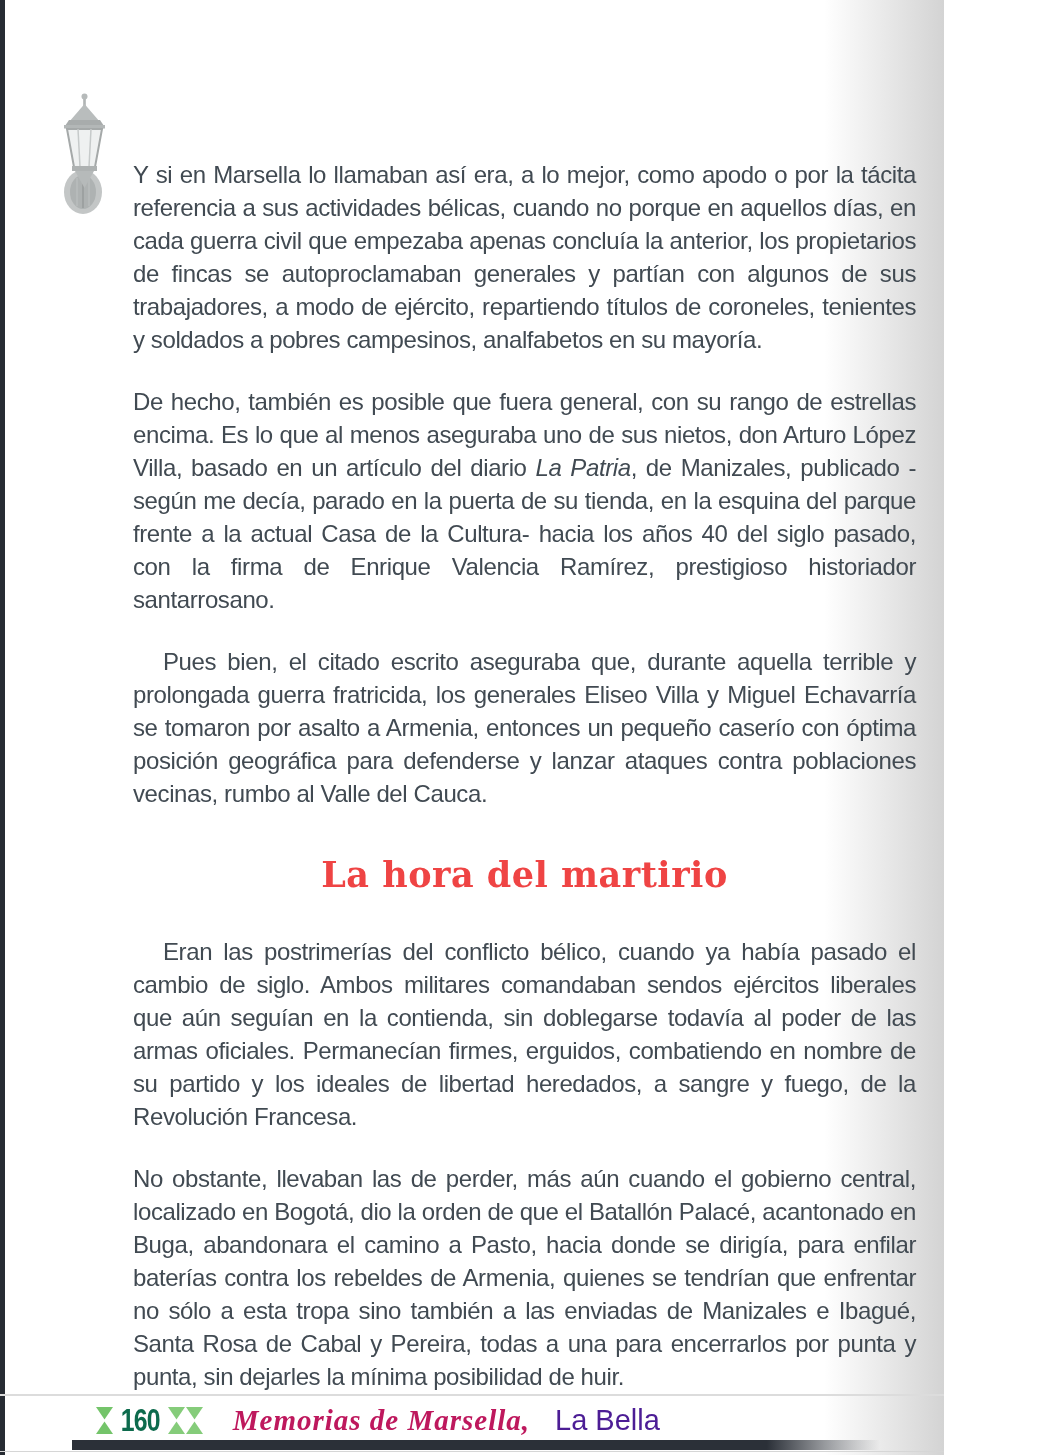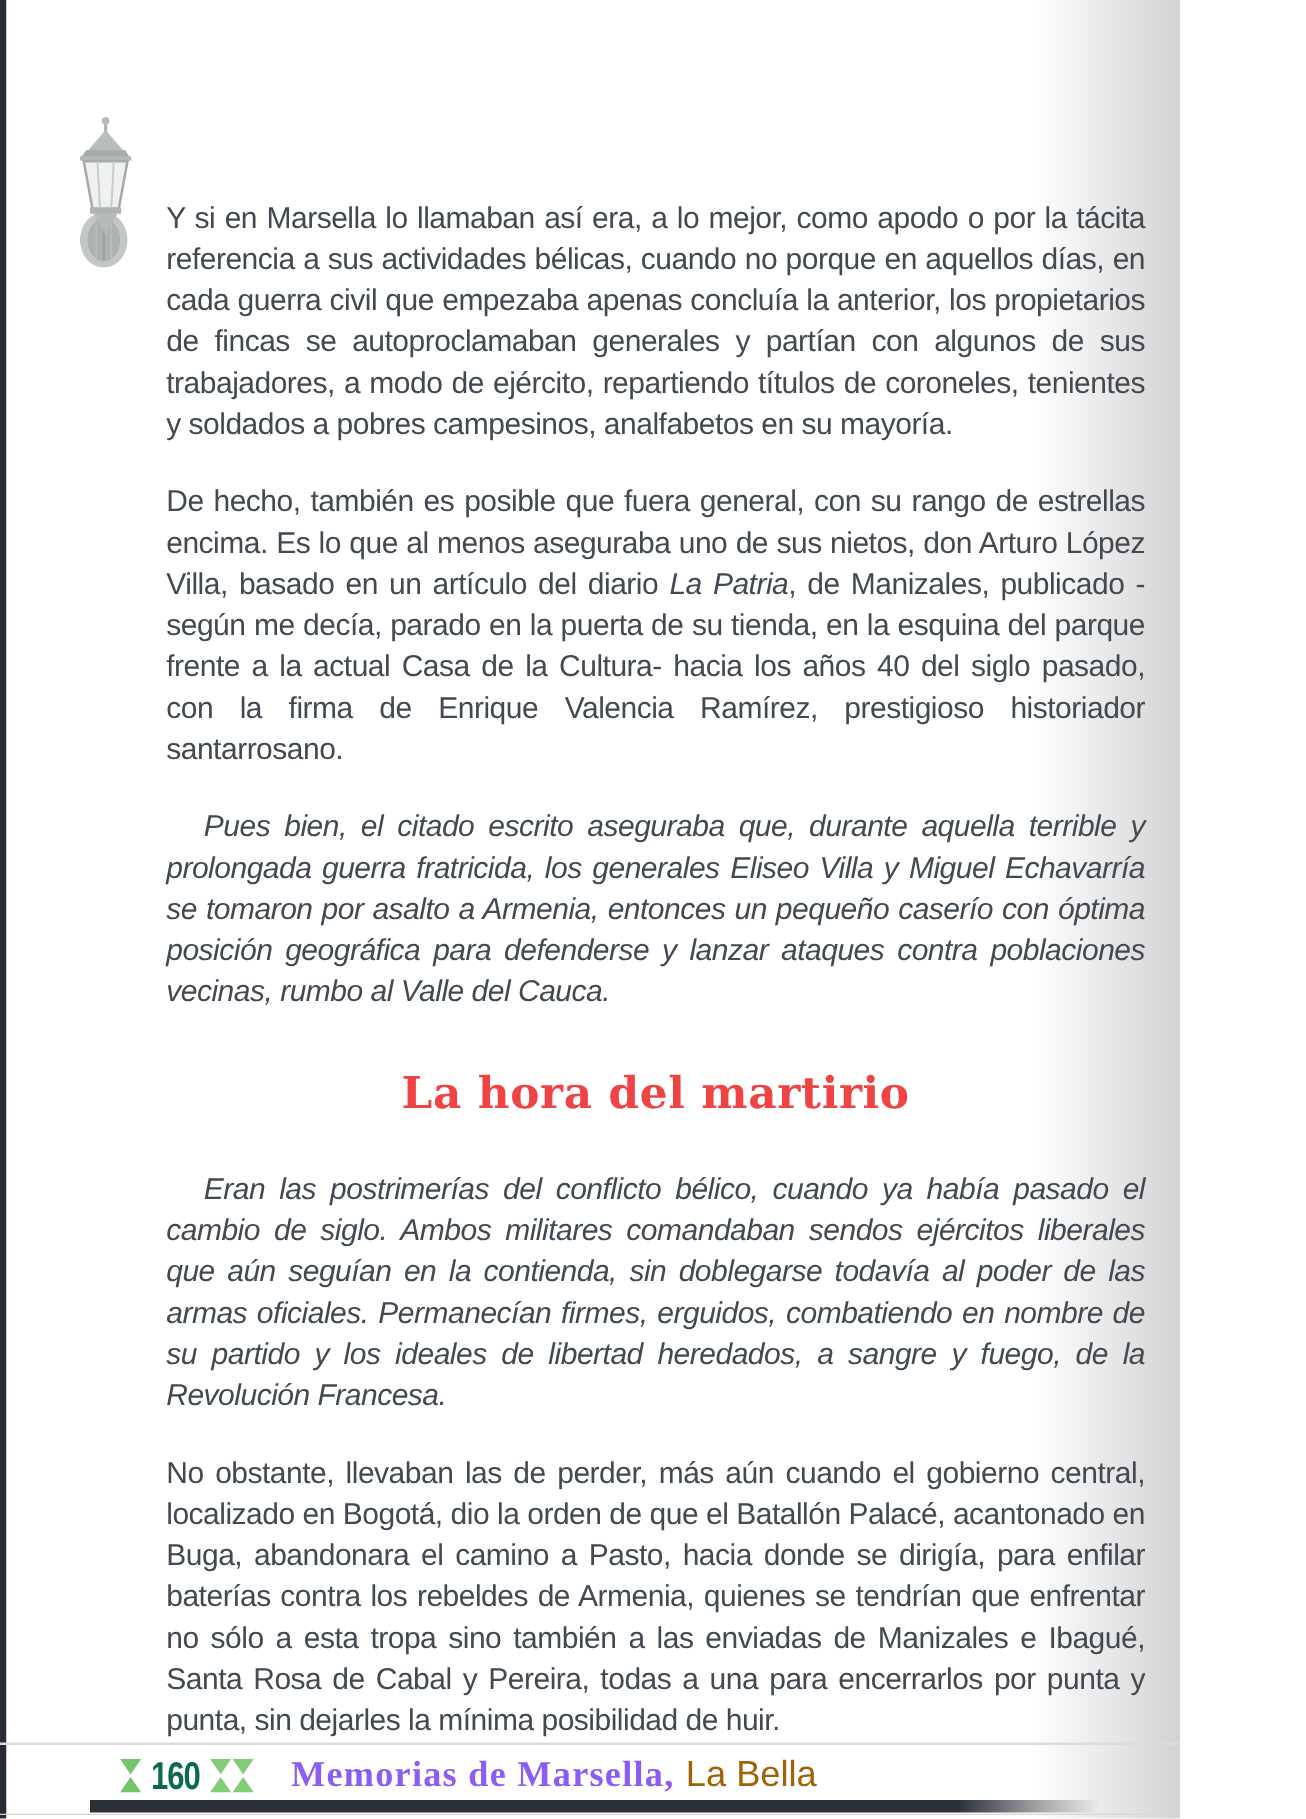--- a/index.html
+++ b/index.html
@@ -17,21 +17,21 @@
     background:linear-gradient(to right, rgba(110,110,110,0) 0%, rgba(110,110,110,0.30) 100%);
   }
   .lamp { position:absolute; left:58px; top:92px; }
   .content {
     position:absolute; left:133px; top:158px; width:783px;
     color:#414a52; font-size:24px; line-height:33px;
     text-align:justify; letter-spacing:-0.4px;
     hyphens:auto; -webkit-hyphens:auto;
   }
   .content p { margin:0 0 29px 0; }
-  .content p.indent { text-indent:30px;font-style:italic; }
+  .content p.indent { text-indent:30px; }
   .section-heading {
     font-family:"DejaVu Serif", "Liberation Serif", serif;
     color:#ef4444; font-weight:700; font-size:35px;
     text-align:center; letter-spacing:0.5px;
     margin:46px 0 40px 0; line-height:1.1; text-indent:0;
   }
   .footer-rule {
     position:absolute; top:1394px; left:0; width:1045px; height:2px;
     background:#dcdcdc;
   }
@@ -41,26 +41,26 @@
   }
   .pagenum-group { display:flex; align-items:center; gap:3px; }
   .pagenum {
     display:inline-block; font-weight:700; font-size:31px;
     color:#0d6b4d; transform:scaleX(0.8); transform-origin:center;
     letter-spacing:-1px; line-height:1;
   }
   .orn-pair { display:flex; gap:1px; }
   .book-title { margin-left:30px; font-size:29px; white-space:nowrap; }
   .title-main {
-    font-family:"Liberation Serif", serif; color:#8b5cf6;
-    font-weight:600; letter-spacing:1px;
+    font-family:"Liberation Serif", serif; color:#be185d;
+    font-weight:600; letter-spacing:1px;font-style:italic;
   }
   .title-accent {
-    font-family:"Liberation Sans", sans-serif; color:#a16207;
-    margin-left:9px; font-weight:400;
+    font-family:"Liberation Sans", sans-serif; color:#4c1d95;
+    margin-left:25px; font-weight:400;
   }
   .bottom-bar {
     position:absolute; left:72px; top:1440px; width:808px; height:10px;
     background:linear-gradient(to right, #2b3038 0%, #2b3038 86%, rgba(43,48,56,0) 100%);
   }
   .bottom-line {
     position:absolute; left:0; bottom:3px; width:1045px; height:1px;
     background:#d6d6d6;
   }
 </style>

